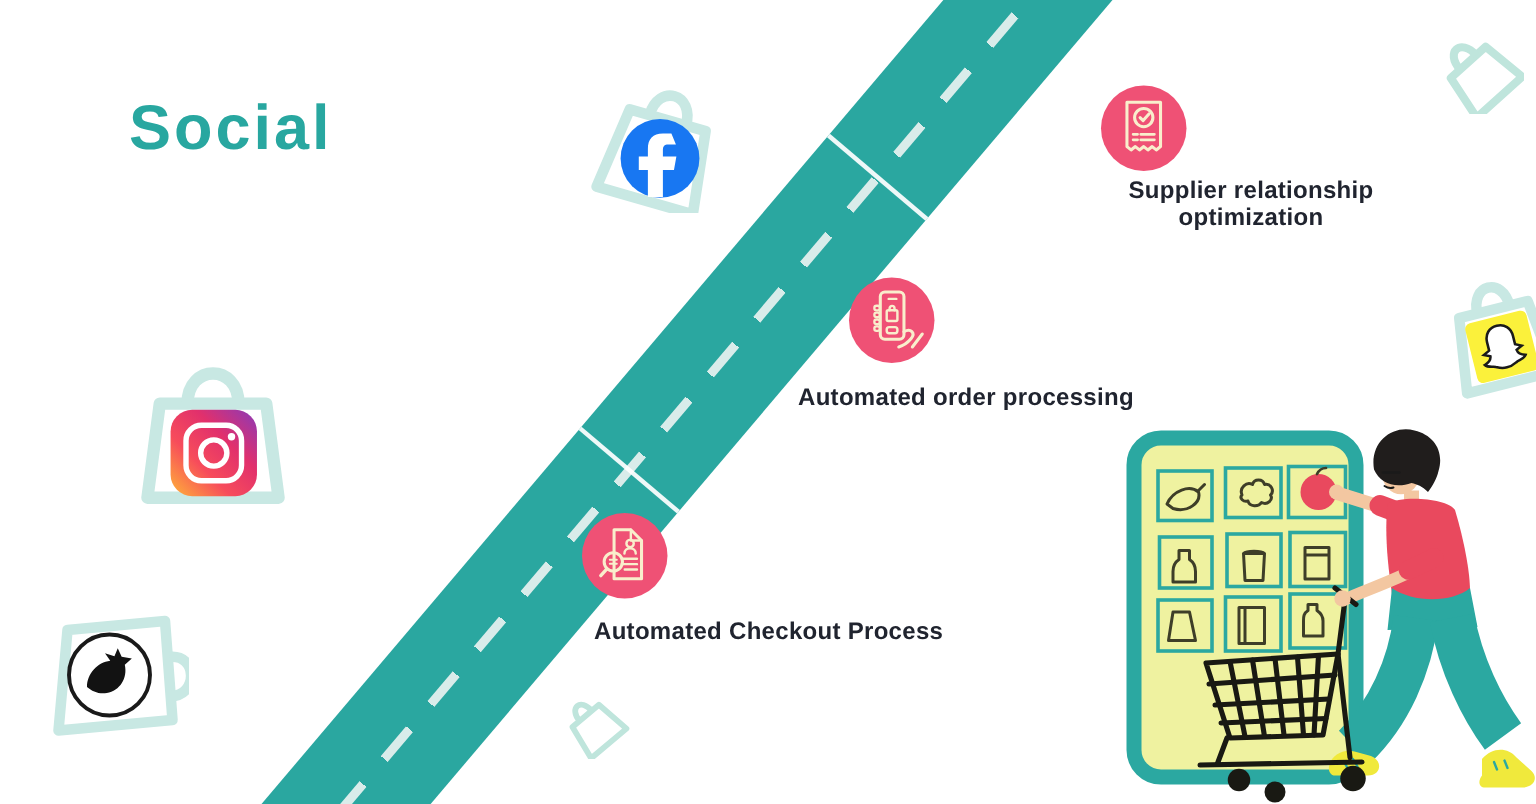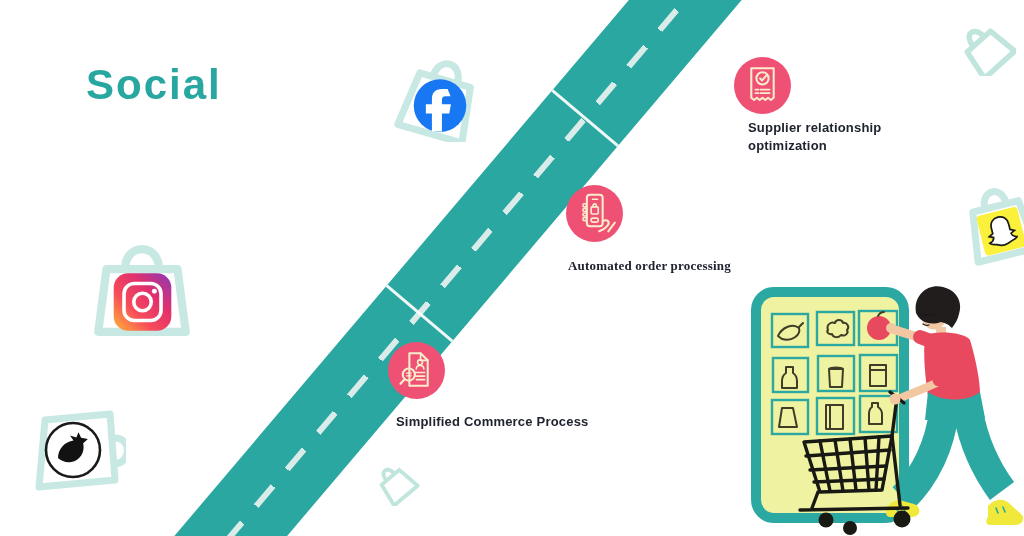--- a/index.html
+++ b/index.html
@@ -24,28 +24,28 @@
   .title{
     position:absolute;left:54px;top:58px;z-index:3;
     color:#28A7A0;font-size:42px;line-height:53px;font-weight:700;letter-spacing:2px;
   }
   
   .milestone-circle{
     position:absolute;width:57px;height:57px;border-radius:50%;background:#EF5175;z-index:3;
     display:flex;align-items:center;justify-content:center;
   }
   .milestone-label{
-    position:absolute;z-index:3;color:#20242F;font-weight:700;font-size:13px;line-height:18px;
-    letter-spacing:.2px;white-space:nowrap;
+    position:absolute;z-index:3;color:#20242F;font-weight:700;font-size:16px;line-height:18px;
+    letter-spacing:.2px;white-space:nowrap;text-align:center;
   }
   .milestone-label.wrap{white-space:normal;width:172px;}
   .c-supplier{left:702px;top:57px;}
   .l-supplier{left:716px;top:119px;}
   .c-automated{left:534px;top:185px;}
-  .l-automated{left:536px;top:257px;font-family:Liberation Serif, serif;}
+  .l-automated{left:500px;top:257px;}
   .c-simplified{left:356px;top:342px;}
   .l-simplified{left:364px;top:413px;}
   
   .art{position:absolute;z-index:2;}
   .fb-bag{left:356px;top:46px;width:102px;height:96px;}
   .ig-bag{left:56px;top:230px;width:108px;height:108px;}
   .snap-bag{left:918px;top:176px;width:98px;height:92px;}
   .tw-bag{left:-8px;top:402px;width:102px;height:98px;}
   .deco-bag-tr{left:924px;top:16px;width:60px;height:60px;}
   .deco-bag-bc{left:340px;top:456px;width:48px;height:50px;}
@@ -104,21 +104,21 @@
         <path d="M32 11 v7 h7" stroke-width="1.6"></path>
         <circle cx="31.5" cy="20" r="2.4" stroke-width="1.6"></circle>
         <path d="M27.8 26.5 c0 -2.2 1.7 -3.4 3.7 -3.4 s3.7 1.2 3.7 3.4" stroke-width="1.6"></path>
         <path d="M26 30 h10 M26 33.5 h10 M28 37 h8" stroke-width="1.6"></path>
         <circle cx="20.5" cy="32" r="6"></circle>
         <path d="M18.2 30.6 h4.6 M18.2 33.2 h4.6" stroke-width="1.3"></path>
         <path d="M16.3 36.6 l-4 4.4" stroke-width="2.2"></path>
       </g>
     </svg>
   </div>
-  <div class="milestone-label l-simplified">Simplified Commerce Process</div>
+  <div class="milestone-label l-simplified">Automated Checkout Process</div>
 
   <svg class="art fb-bag" viewBox="0 0 100 95">
     <g transform="rotate(16 50 55)" fill="none" stroke="#C8E8E3" stroke-width="7" stroke-linejoin="round">
       <path d="M24 33 L76 33 L83 88 L17 88 Z"></path>
       <path d="M37.5 33 C37.5 11 62.5 11 62.5 33"></path>
     </g>
     <circle cx="51" cy="59" r="26" fill="#1877F2"></circle>
     <path d="M58.5 42.5h-5.6c-6.6 0-9.9 3.6-9.9 10.2v5h-6v9h6v17.8h9.9V66.7h7.3l1.6-9h-8.9v-4.3c0-2.4 1-3.6 3.6-3.6h5z" fill="#ffffff"></path>
   </svg>
 

